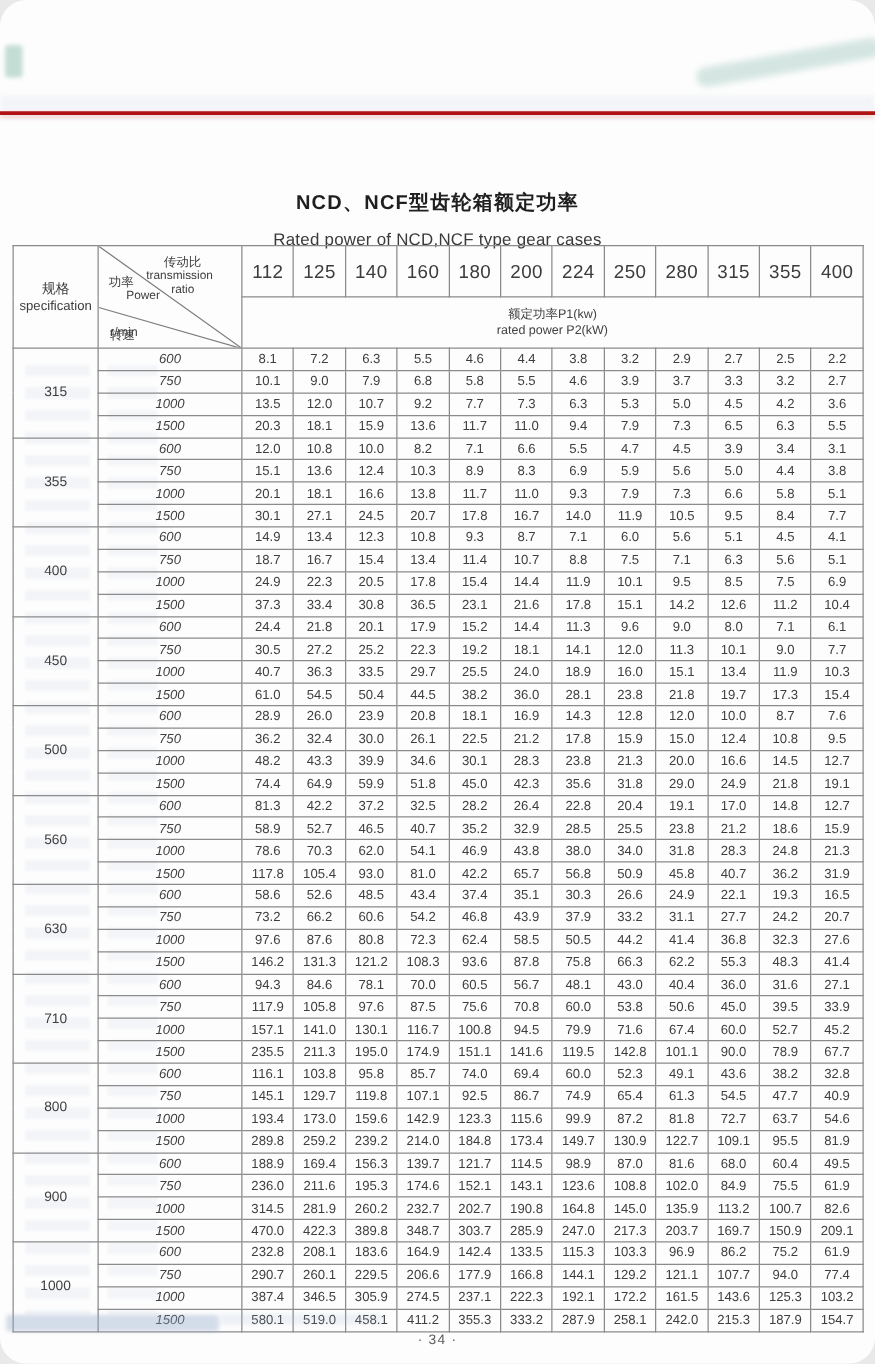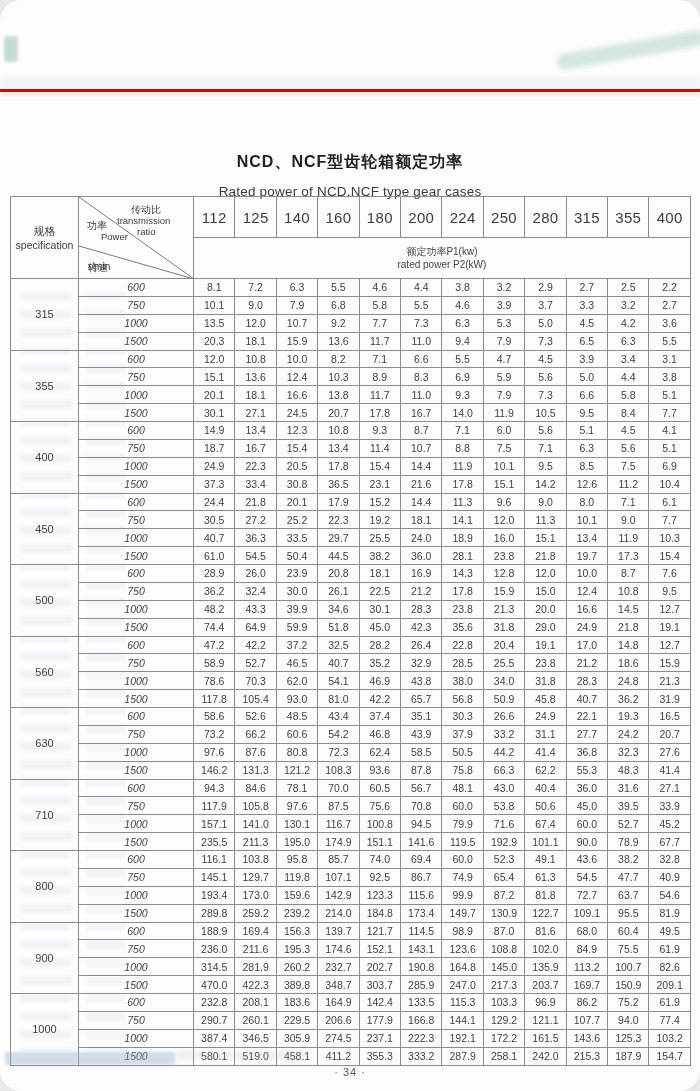--- a/index.html
+++ b/index.html
@@ -469,21 +469,21 @@
             <td class="value-cell">35.6</td>
             <td class="value-cell">31.8</td>
             <td class="value-cell">29.0</td>
             <td class="value-cell">24.9</td>
             <td class="value-cell">21.8</td>
             <td class="value-cell">19.1</td>
           </tr>
           <tr class="group-first">
             <td class="spec-cell" rowspan="4">560</td>
             <td class="speed-cell">600</td>
-            <td class="value-cell">47.2</td>
+            <td class="value-cell">81.3</td>
             <td class="value-cell">42.2</td>
             <td class="value-cell">37.2</td>
             <td class="value-cell">32.5</td>
             <td class="value-cell">28.2</td>
             <td class="value-cell">26.4</td>
             <td class="value-cell">22.8</td>
             <td class="value-cell">20.4</td>
             <td class="value-cell">19.1</td>
             <td class="value-cell">17.0</td>
             <td class="value-cell">14.8</td>
@@ -643,21 +643,21 @@
           </tr>
           <tr>
             <td class="speed-cell">1500</td>
             <td class="value-cell">235.5</td>
             <td class="value-cell">211.3</td>
             <td class="value-cell">195.0</td>
             <td class="value-cell">174.9</td>
             <td class="value-cell">151.1</td>
             <td class="value-cell">141.6</td>
             <td class="value-cell">119.5</td>
-            <td class="value-cell">192.9</td>
+            <td class="value-cell">142.8</td>
             <td class="value-cell">101.1</td>
             <td class="value-cell">90.0</td>
             <td class="value-cell">78.9</td>
             <td class="value-cell">67.7</td>
           </tr>
           <tr class="group-first">
             <td class="spec-cell" rowspan="4">800</td>
             <td class="speed-cell">600</td>
             <td class="value-cell">116.1</td>
             <td class="value-cell">103.8</td>

